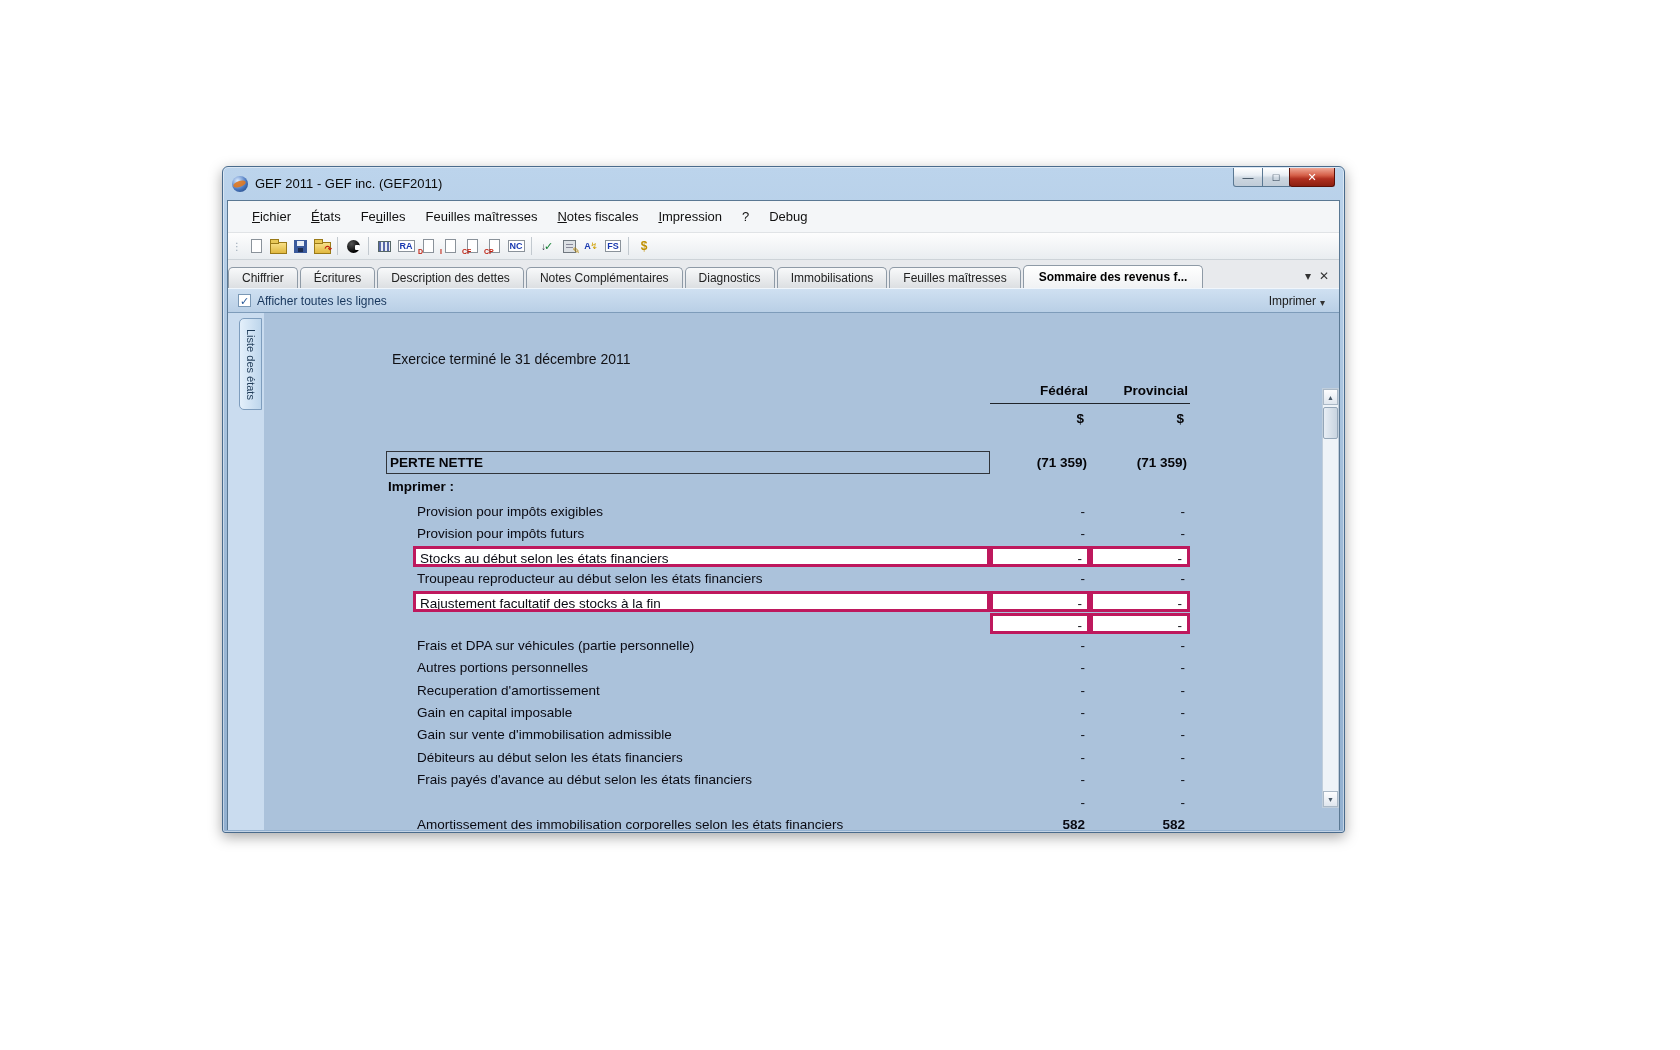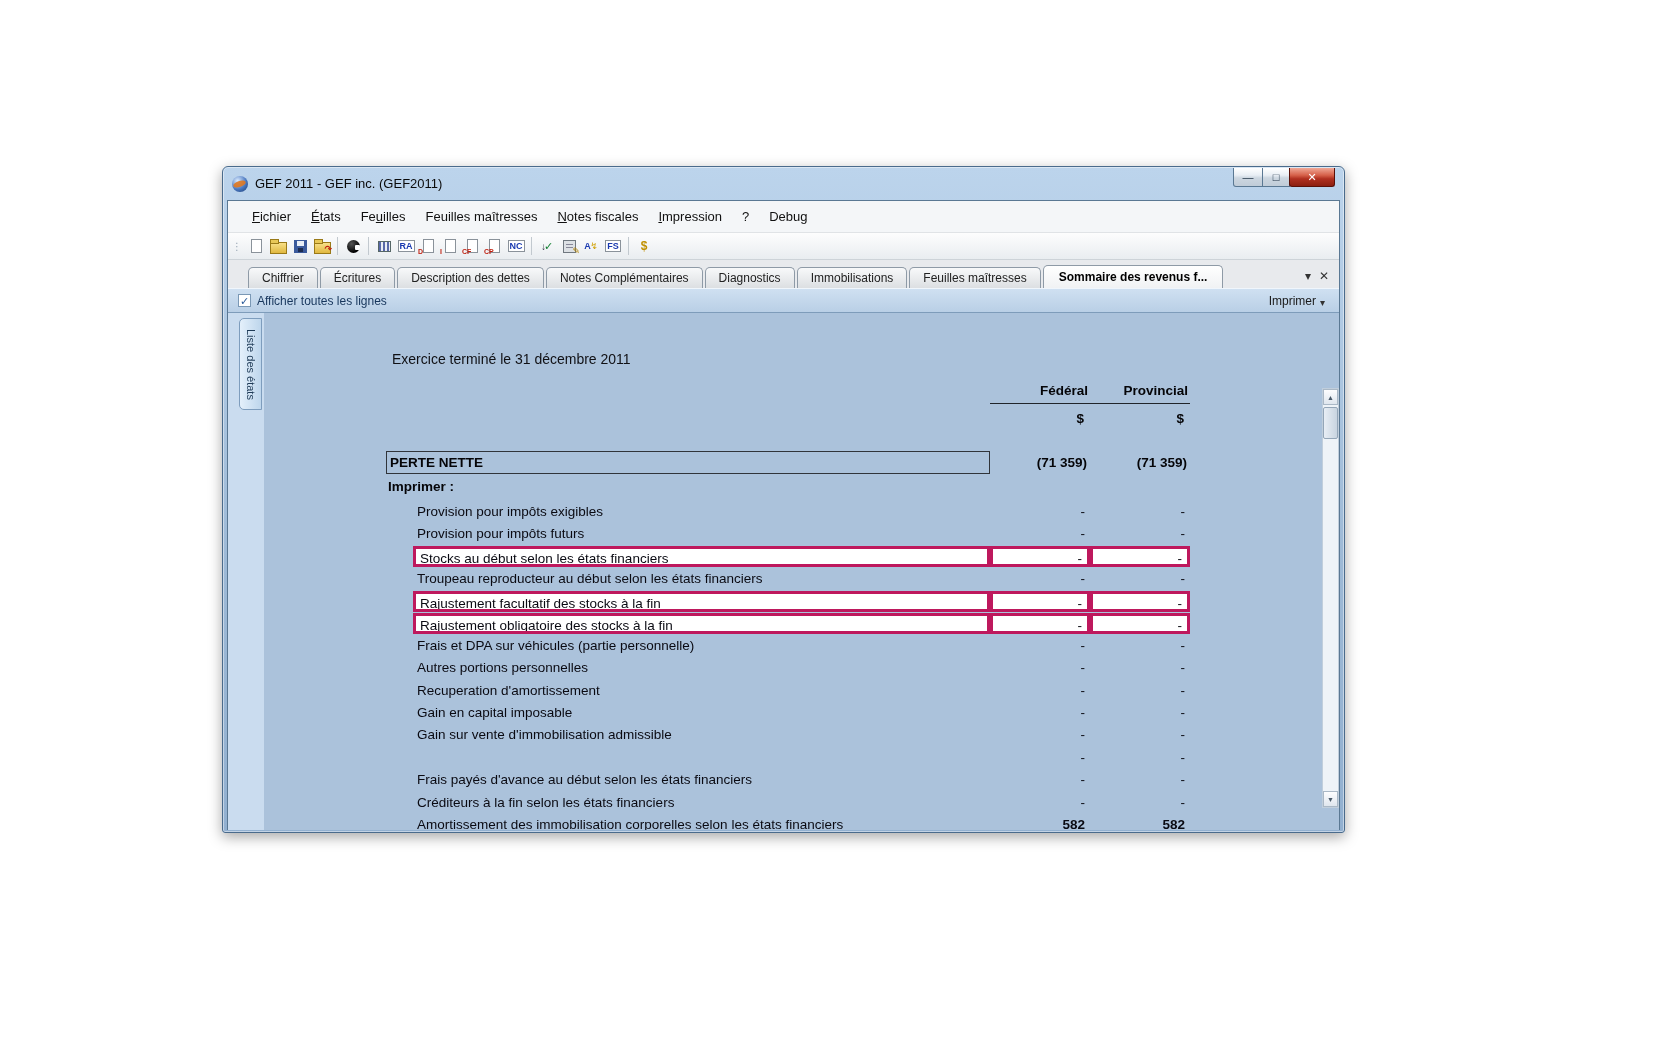--- a/index.html
+++ b/index.html
@@ -58,21 +58,21 @@
   .mini-red{position:absolute;left:1px;bottom:1px;color:#c02010;font-size:7px;font-weight:bold;}
   .ic-clip{width:13px;height:13px;background:#dde1e5;border:1px solid #707880;box-sizing:border-box;position:relative;}
   .ic-clip::before{content:"";position:absolute;left:2px;top:3px;width:7px;height:1px;background:#889;box-shadow:0 3px 0 #889;}
   .ov-pencil{position:absolute;right:0;bottom:0;color:#b08000;font-size:9px;}
   .grn{color:#108030;font-weight:bold;font-size:11px;}
   .drk{color:#334;font-size:10px;margin-right:-2px;}
   .gold{color:#c09000;font-weight:bold;font-size:12px;}
   .spark{color:#d0a000;font-size:9px;}
 
   
-  .tabstrip{height:28px;background:#e8eaed;position:relative;display:flex;align-items:flex-end;padding-left:20px;}
+  .tabstrip{height:28px;background:#e8eaed;position:relative;display:flex;align-items:flex-end;}
   .tab{height:21px;box-sizing:border-box;border:1px solid #8e9aa6;border-bottom:none;border-radius:5px 5px 0 0;
     background:linear-gradient(#f8f9fa,#dcdfe2);font-size:12px;color:#222;display:flex;align-items:center;
     padding:0 13px;margin-right:2px;white-space:nowrap;}
   .tab.active{height:23px;background:linear-gradient(#ffffff,#f0f2f4);font-weight:bold;color:#000;padding:0 15px;}
   .tabctrl{position:absolute;right:10px;bottom:6px;display:flex;gap:8px;font-size:12px;color:#333;}
   .tabctrl span{line-height:12px;}
 
   
   .optionsbar{height:25px;background:linear-gradient(#cfe0f1,#b9cfe6);border-top:1px solid #f0f6fc;
     border-bottom:1px solid #7e9cba;display:flex;align-items:center;padding:0 14px 0 10px;box-sizing:border-box;}
@@ -333,21 +333,20 @@
               <div class="vcell v-prov">-</div>
             </div>
 
             <div class="trow editable">
               <div class="lblcell">Rajustement facultatif des stocks à la fin</div>
               <div class="vcell v-fed">-</div>
               <div class="vcell v-prov">-</div>
             </div>
 
             <div class="trow editable">
-              <div class="lblcell">Rajustement obligatoire des stocks à la fin</div>
               <div class="vcell v-fed">-</div>
               <div class="vcell v-prov">-</div>
             </div>
 
             <div class="trow">
               <div class="lblcell">Frais et DPA sur véhicules (partie personnelle)</div>
               <div class="vcell v-fed">-</div>
               <div class="vcell v-prov">-</div>
             </div>
 
@@ -369,32 +368,32 @@
               <div class="vcell v-prov">-</div>
             </div>
 
             <div class="trow">
               <div class="lblcell">Gain sur vente d'immobilisation admissible</div>
               <div class="vcell v-fed">-</div>
               <div class="vcell v-prov">-</div>
             </div>
 
             <div class="trow">
+              <div class="lblcell">Débiteurs au début selon les états financiers</div>
               <div class="vcell v-fed">-</div>
               <div class="vcell v-prov">-</div>
             </div>
 
             <div class="trow">
               <div class="lblcell">Frais payés d'avance au début selon les états financiers</div>
               <div class="vcell v-fed">-</div>
               <div class="vcell v-prov">-</div>
             </div>
 
             <div class="trow">
-              <div class="lblcell">Créditeurs à la fin selon les états financiers</div>
               <div class="vcell v-fed">-</div>
               <div class="vcell v-prov">-</div>
             </div>
 
             <div class="trow">
               <div class="lblcell">Amortissement des immobilisation corporelles selon les états financiers</div>
               <div class="vcell v-fed bold">582</div>
               <div class="vcell v-prov bold">582</div>
             </div>
           </div>

